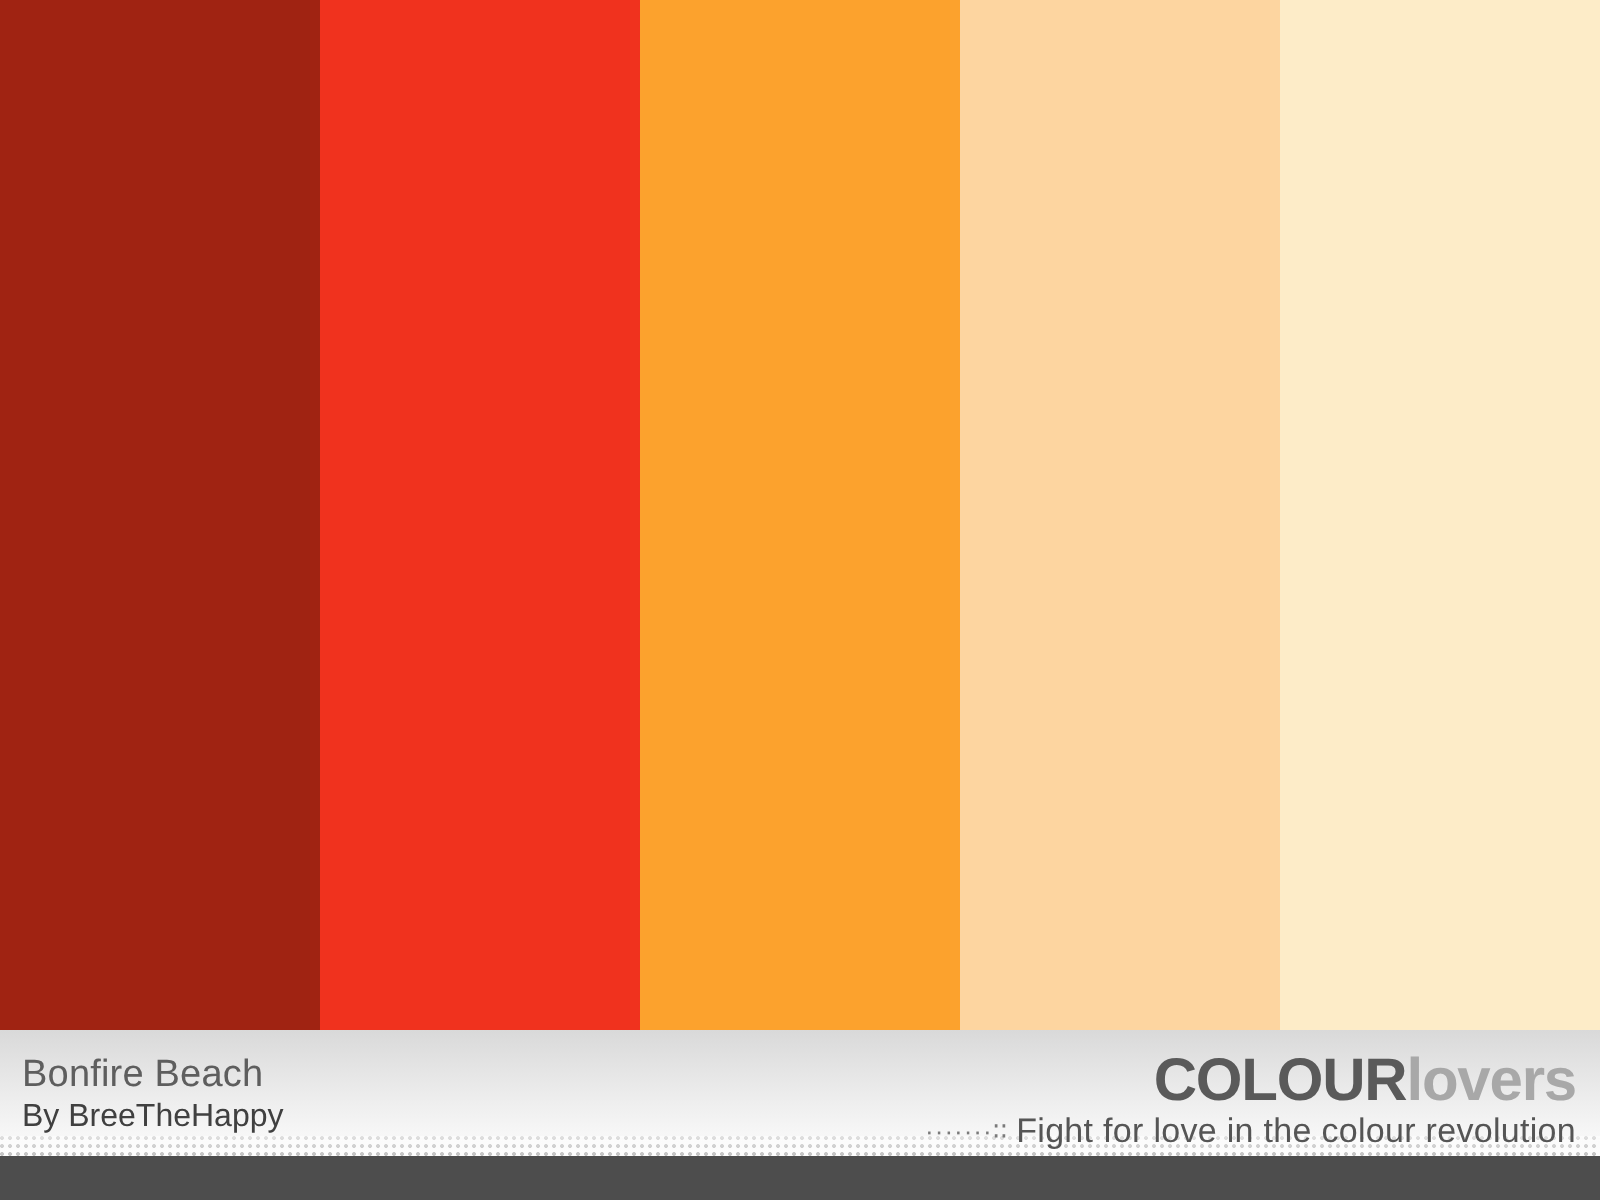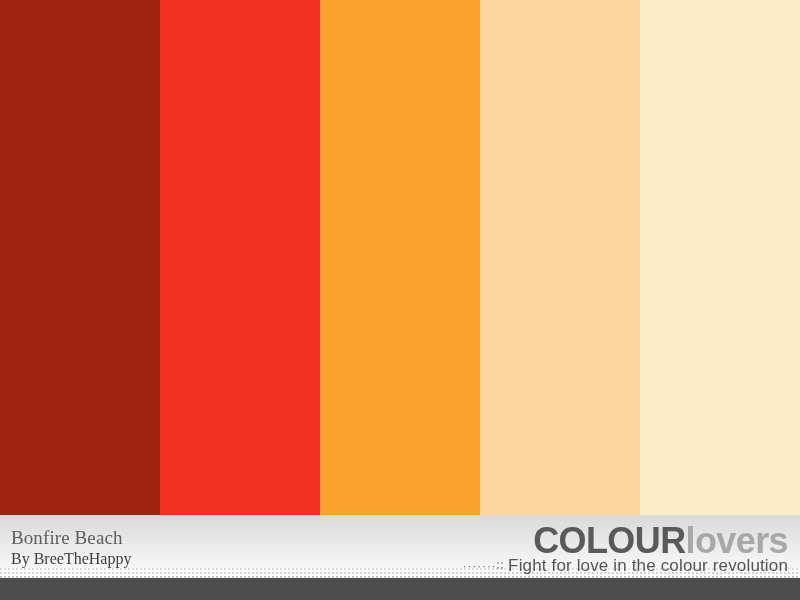--- a/index.html
+++ b/index.html
@@ -87,21 +87,20 @@
     height: 22px;
     background: #4d4d4d;
   }
 
   
   #palette-meta {
     position: absolute;
     left: 11px;
     top: 527px;
     z-index: 5;
-    font-family: Liberation Serif, serif;
   }
   #palette-title {
     font-size: 19px;
     line-height: 22px;
     color: #5e5e5e;
     font-weight: 400;
     letter-spacing: 0.1px;
     white-space: nowrap;
   }
   #palette-author {
@@ -115,21 +114,21 @@
 
   
   #brand-block {
     position: absolute;
     right: 12px;
     top: 526px;
     text-align: right;
     z-index: 5;
   }
   #brand-wordmark {
-    font-size: 36px;
+    font-size: 30px;
     line-height: 30px;
     font-weight: bold;
     letter-spacing: -0.6px;
     white-space: nowrap;
   }
   #brand-word-colour {
     color: #5a5a5a;
   }
   #brand-word-lovers {
     color: #a8a8a8;

